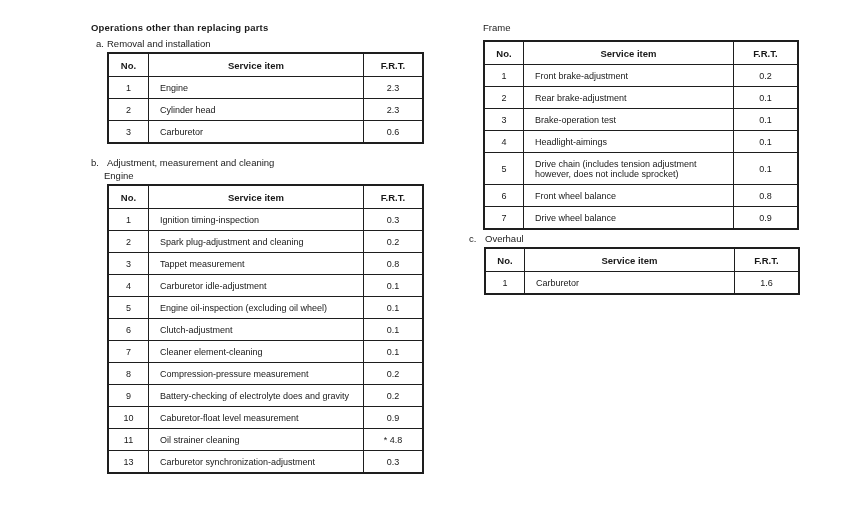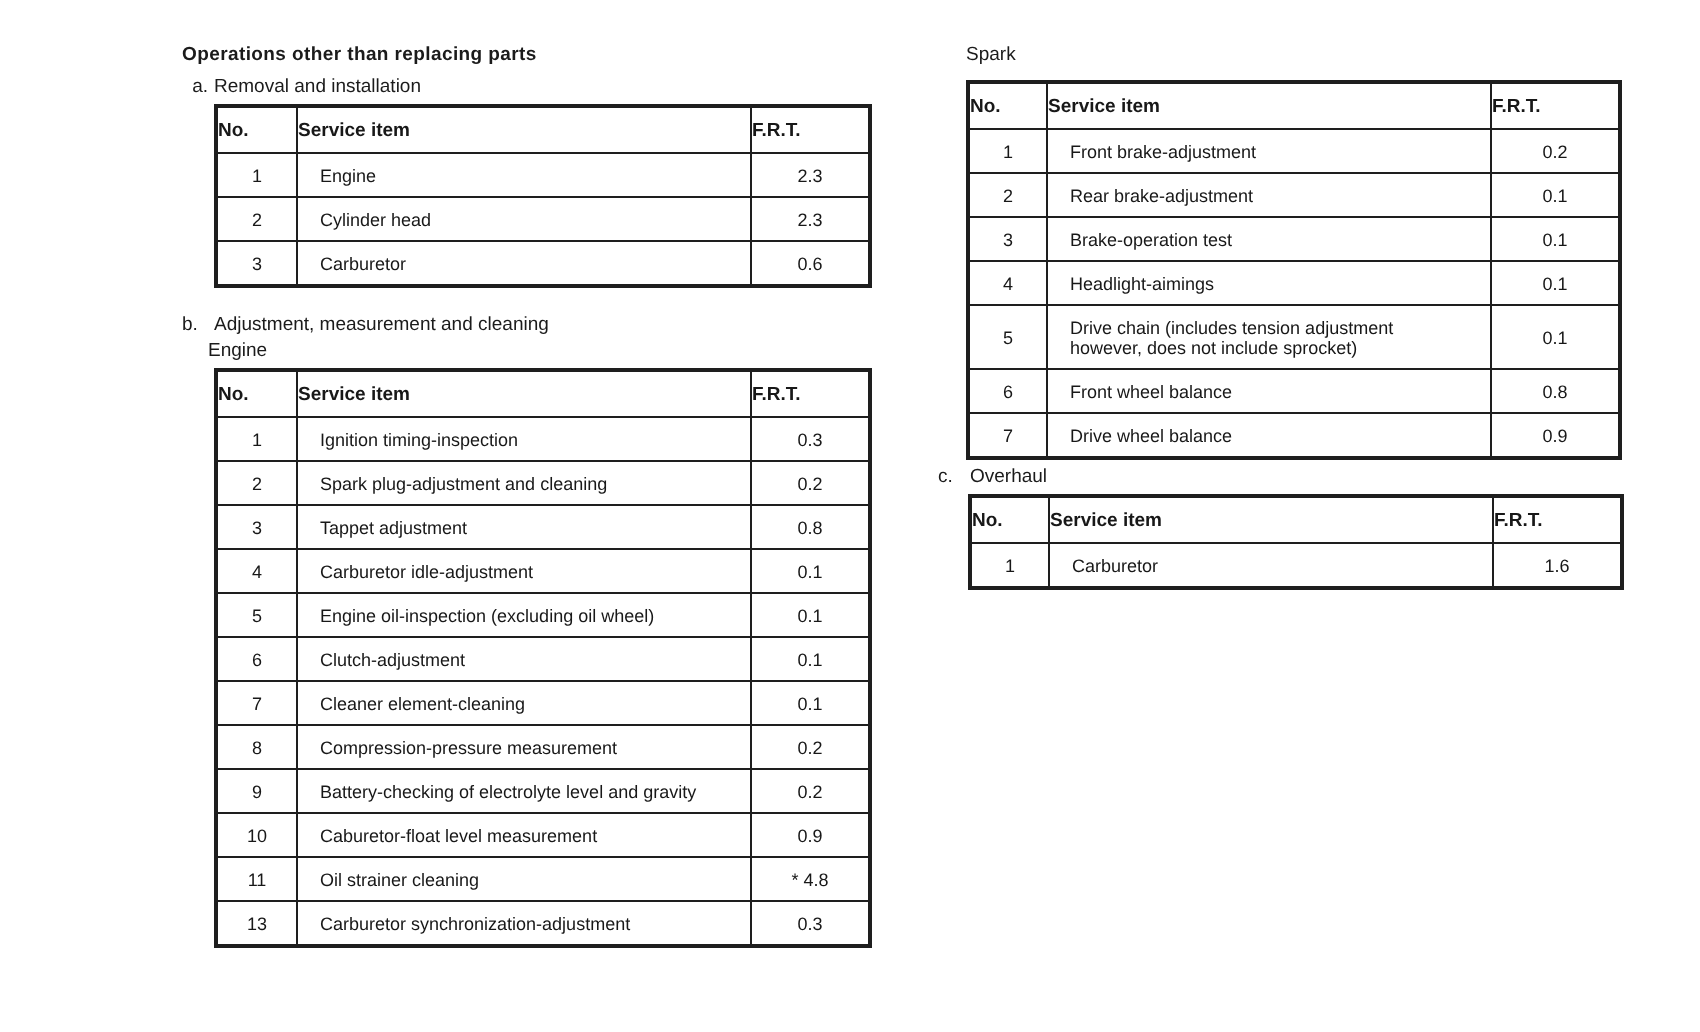--- a/index.html
+++ b/index.html
@@ -31,32 +31,32 @@
     border: 1px solid #1e1e1e;
     font-family: "Liberation Sans", sans-serif;
     color: #181818;
     vertical-align: middle;
   }
   .doc-table th {
     font-size: 9.5px;
     font-weight: 700;
     line-height: 11px;
     padding: 5.5px 0;
-    text-align: left;
+    text-align: center;
   }
   .doc-table td {
     font-size: 9px;
     line-height: 10px;
     padding: 5.5px 0;
     text-align: center;
   }
   .doc-table td.col1 {
     text-align: left;
     padding-left: 11px;
-    padding-right: 24px;
+    padding-right: 12px;
   }
   
   .tbl-left  th.col0, .tbl-left  td.col0 { width: 39px; }
   .tbl-left  th.col1, .tbl-left  td.col1 { width: 191px; }
   .tbl-left  th.col2, .tbl-left  td.col2 { width: 58px; }
   .tbl-right th.col0, .tbl-right td.col0 { width: 38px; }
   .tbl-right th.col1, .tbl-right td.col1 { width: 186px; }
   .tbl-right th.col2, .tbl-right td.col2 { width: 63px; }
 
   
@@ -129,21 +129,21 @@
           <td class="col1">Ignition timing-inspection</td>
           <td class="col2">0.3</td>
         </tr>
         <tr>
           <td class="col0">2</td>
           <td class="col1">Spark plug-adjustment and cleaning</td>
           <td class="col2">0.2</td>
         </tr>
         <tr>
           <td class="col0">3</td>
-          <td class="col1">Tappet adjustment</td>
+          <td class="col1">Tappet measurement</td>
           <td class="col2">0.8</td>
         </tr>
         <tr>
           <td class="col0">4</td>
           <td class="col1">Carburetor idle-adjustment</td>
           <td class="col2">0.1</td>
         </tr>
         <tr>
           <td class="col0">5</td>
           <td class="col1">Engine oil-inspection (excluding oil wheel)</td>
@@ -159,42 +159,42 @@
           <td class="col1">Cleaner element-cleaning</td>
           <td class="col2">0.1</td>
         </tr>
         <tr>
           <td class="col0">8</td>
           <td class="col1">Compression-pressure measurement</td>
           <td class="col2">0.2</td>
         </tr>
         <tr>
           <td class="col0">9</td>
-          <td class="col1">Battery-checking of electrolyte level and gravity</td>
+          <td class="col1">Battery-checking of electrolyte does and gravity</td>
           <td class="col2">0.2</td>
         </tr>
         <tr>
           <td class="col0">10</td>
           <td class="col1">Caburetor-float level measurement</td>
           <td class="col2">0.9</td>
         </tr>
         <tr>
           <td class="col0">11</td>
           <td class="col1">Oil strainer cleaning</td>
           <td class="col2">* 4.8</td>
         </tr>
         <tr>
           <td class="col0">13</td>
           <td class="col1">Carburetor synchronization-adjustment</td>
           <td class="col2">0.3</td>
         </tr>
       </tbody>
     </table>
 
-  <div id="frame-heading" class="abs sub-label">Spark</div>
+  <div id="frame-heading" class="abs sub-label">Frame</div>
 
   <table id="table-frame" class="abs doc-table tbl-right">
       <thead>
         <tr>
           <th class="col0">No.</th>
           <th class="col1">Service item</th>
           <th class="col2">F.R.T.</th>
         </tr>
       </thead>
       <tbody>

